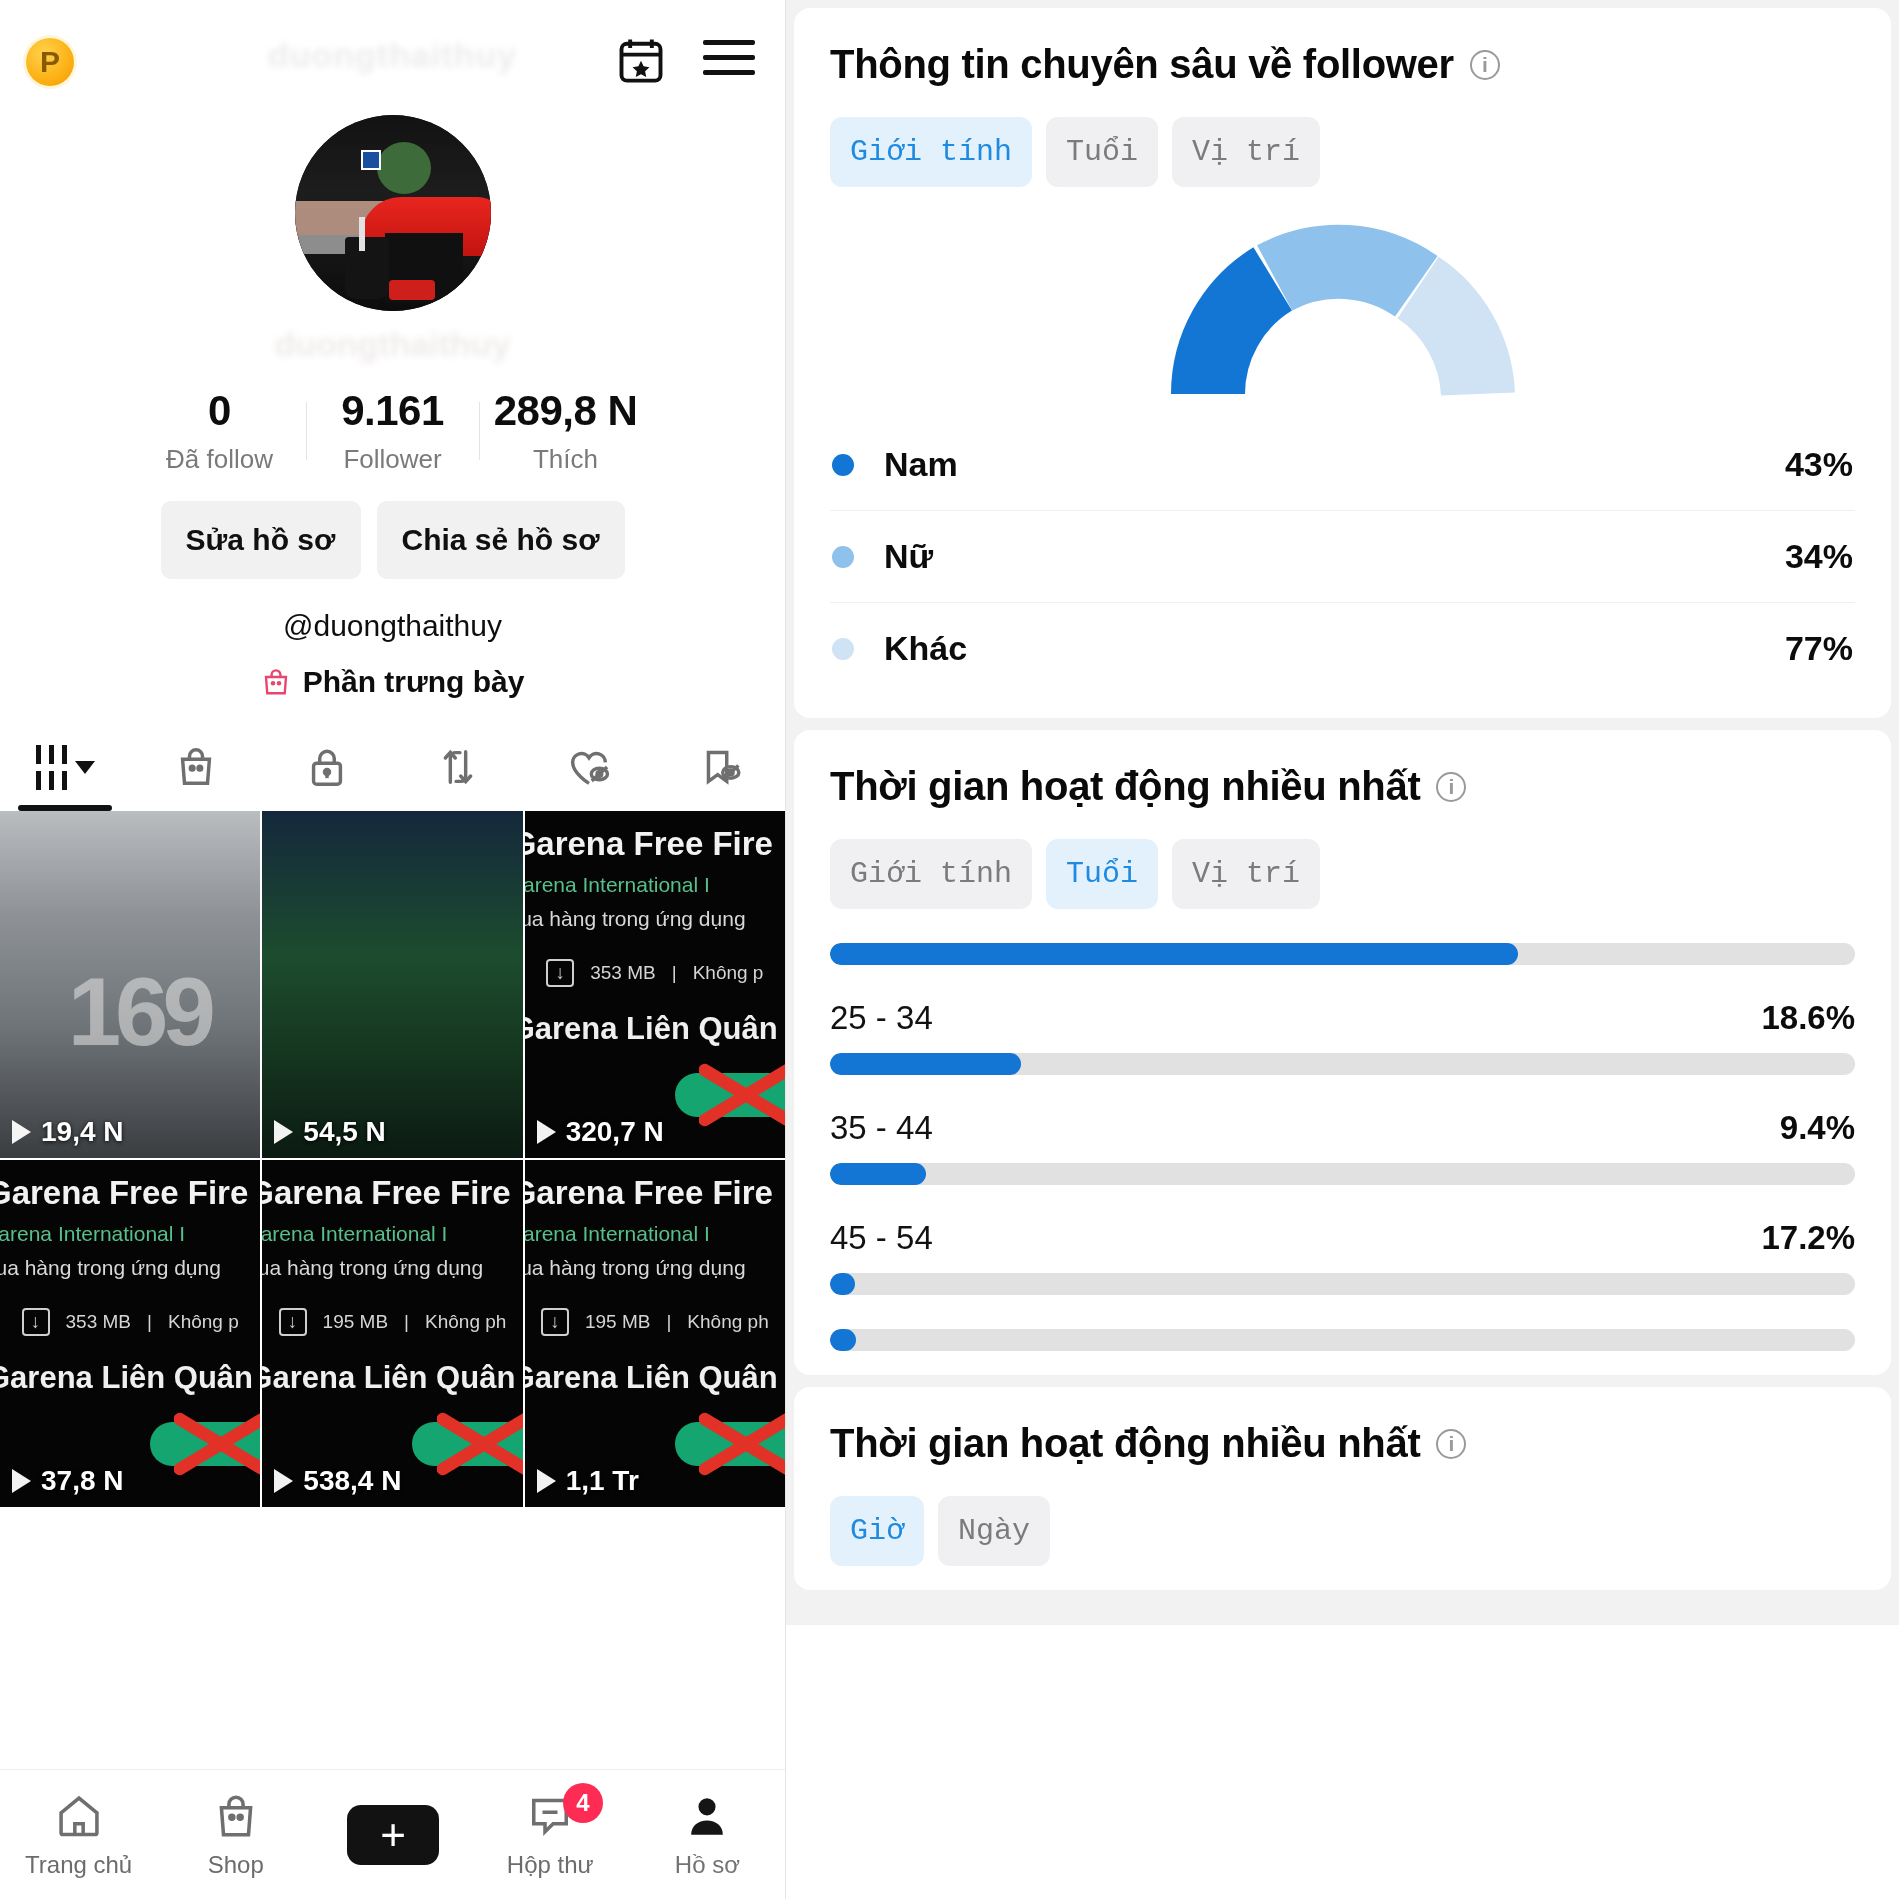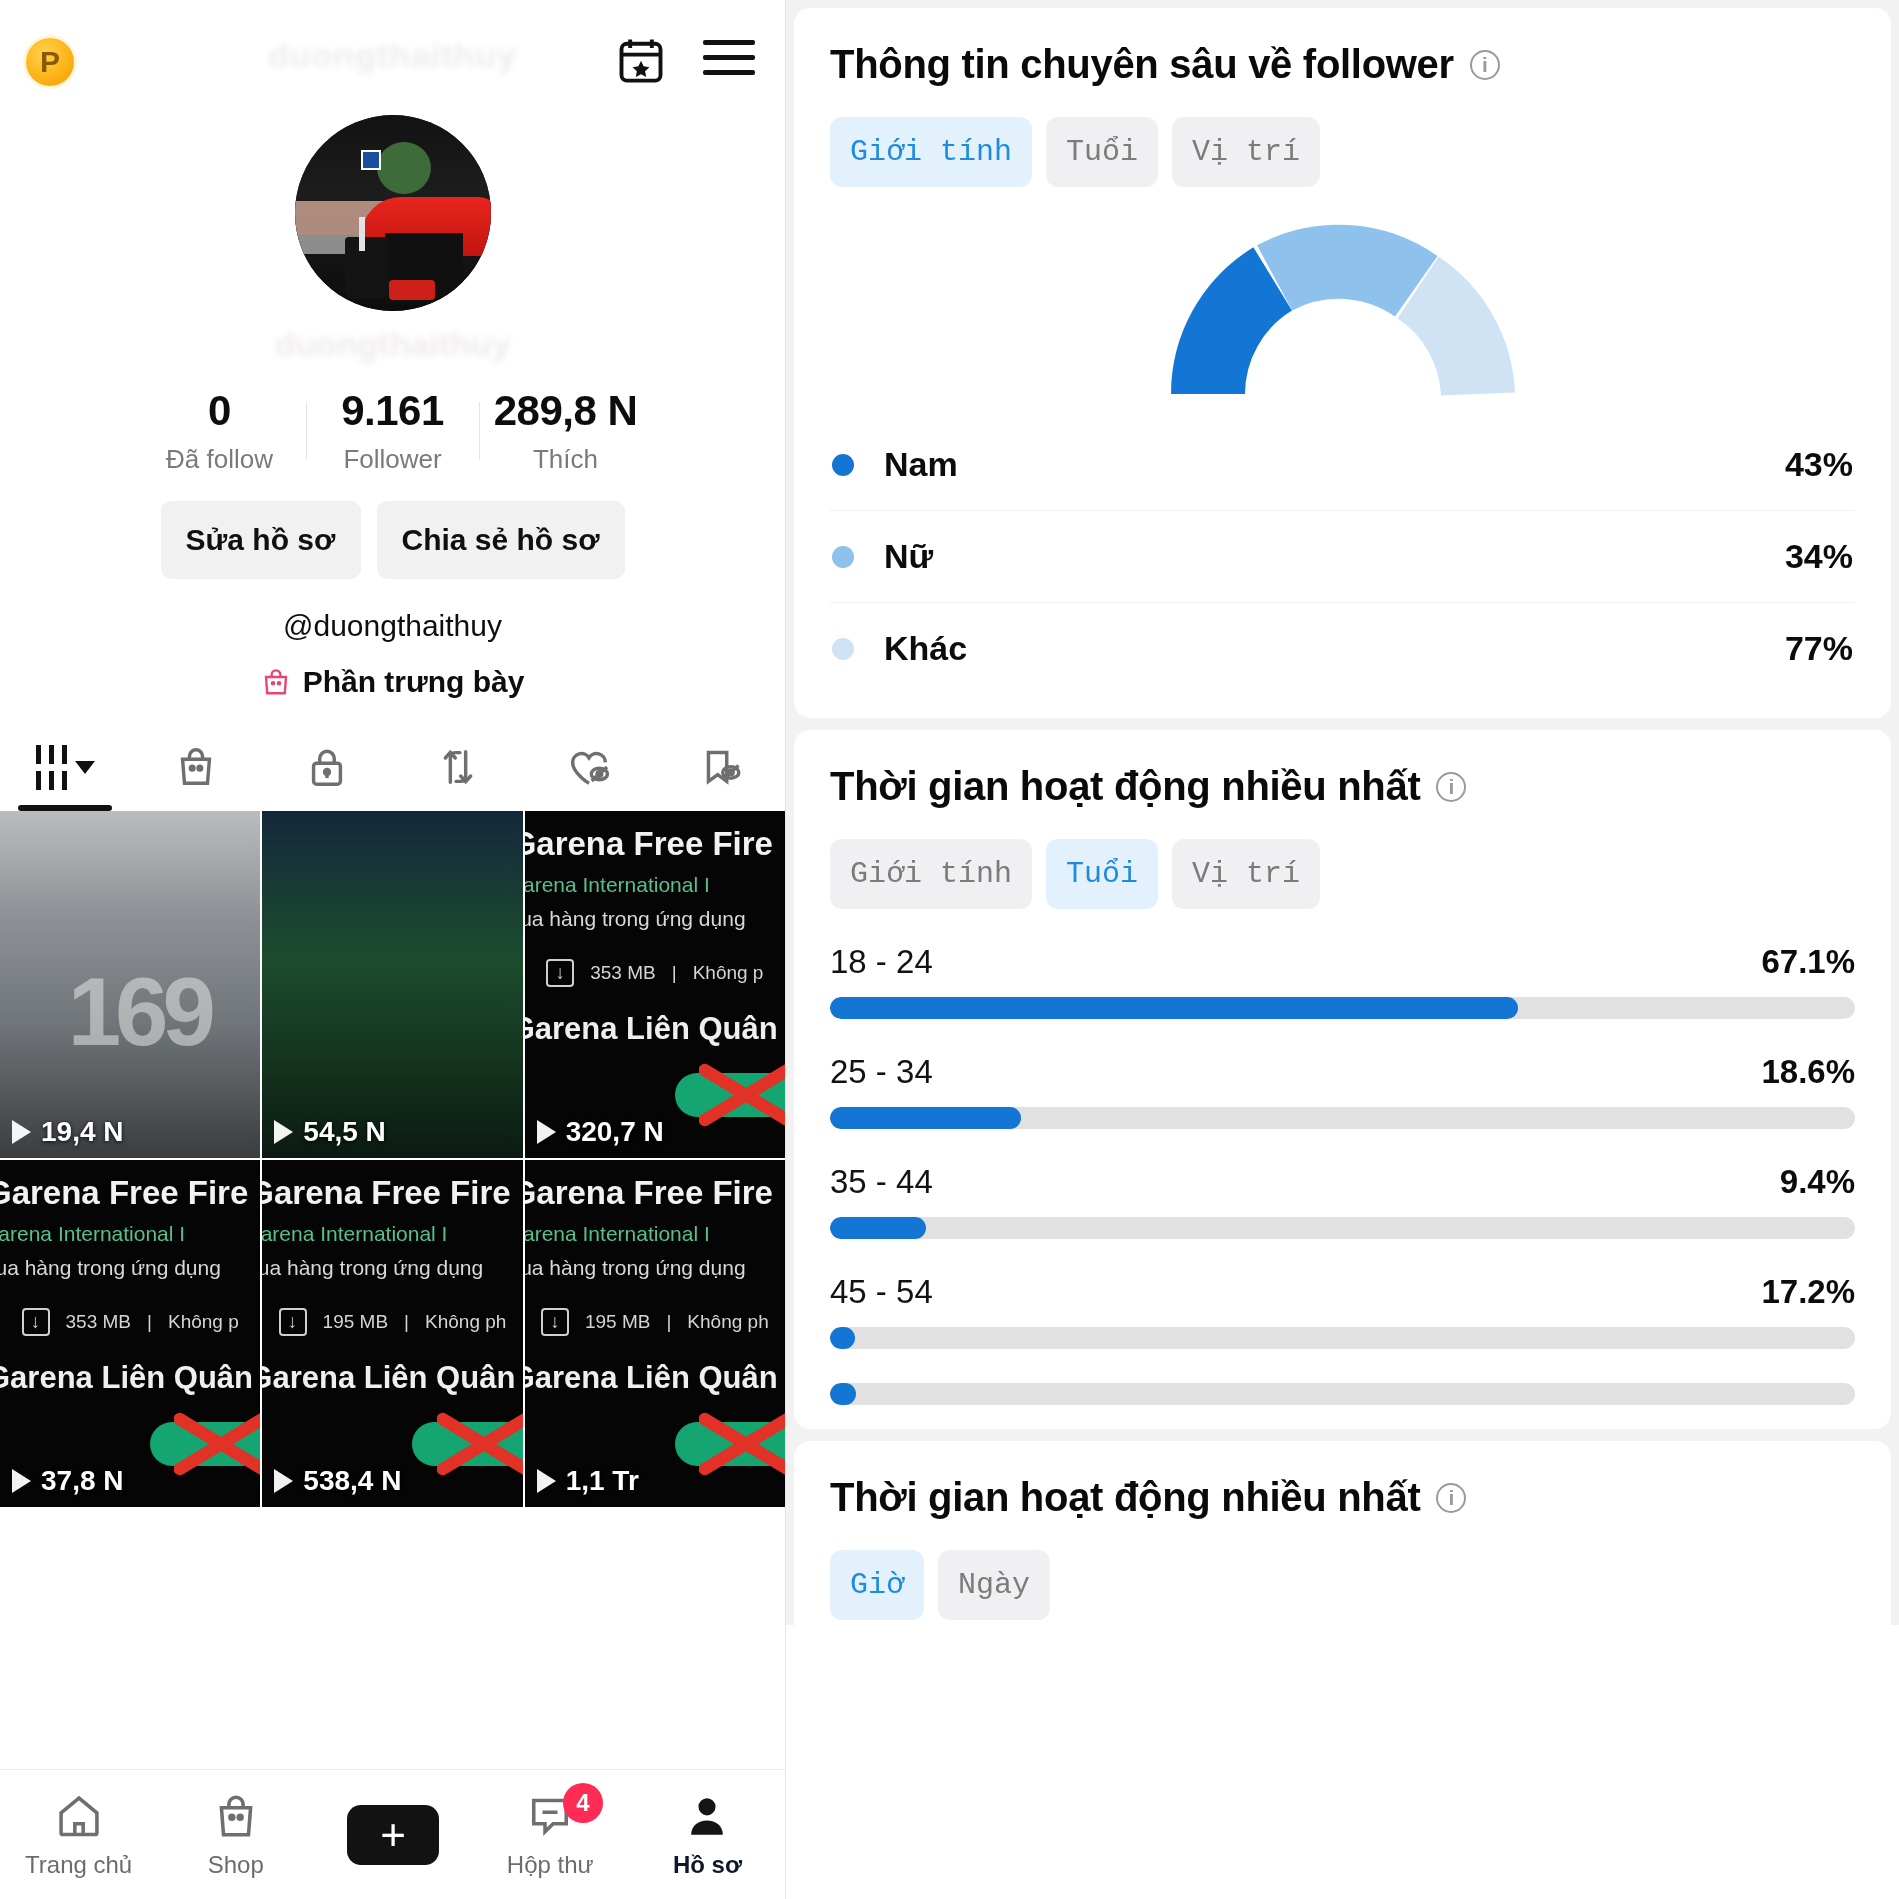--- a/index.html
+++ b/index.html
@@ -107,21 +107,21 @@
     background:linear-gradient(180deg,#14283c 0%, #1c4c2e 42%, #15361f 70%, #0b1a12 100%); }
   .shot-rain { position:absolute; inset:0;
     background:linear-gradient(180deg,#b9bdc0 0%, #8e9296 30%, #6f7478 62%, #3a3d40 100%); }
   .big-num { position:absolute; left:26%; top:42%; font-size:96px; font-weight:bold; color:#e5e5e5;
              opacity:.55; letter-spacing:-6px; }
 
   .bottomnav { position:absolute; left:0; bottom:0; width:786px; height:130px; background:#fff;
                border-top:1px solid #eee; display:flex; align-items:center; }
   .navitem { flex:1; display:flex; flex-direction:column; align-items:center; gap:10px; position:relative; }
   .navitem .nlbl { font-size:24px; color:#6c6c6c; }
-  .navitem.active .nlbl { color:#0f172a; font-weight:bold; }
+  .navitem.active .nlbl { color:#737373; font-weight:normal; }
   .plusbtn { width:92px; height:60px; border-radius:14px; background:#121212; position:relative; }
   .plusbtn:before { content:""; position:absolute; left:-9px; top:0; width:28px; height:60px;
       border-radius:14px 0 0 14px; background:#25f4ee; z-index:-1; }
   .plusbtn:after { content:""; position:absolute; right:-9px; top:0; width:28px; height:60px;
       border-radius:0 14px 14px 0; background:#fe2c55; z-index:-1; }
   .plusbtn .pl { position:absolute; inset:0; color:#fff; font-size:44px; display:flex;
       align-items:center; justify-content:center; line-height:1; }
   .badge { position:absolute; top:-8px; right:26px; min-width:40px; height:40px; border-radius:20px;
      background:#fe2c55; color:#fff; font-size:24px; font-weight:bold; display:flex;
      align-items:center; justify-content:center; padding:0 8px; }
@@ -479,24 +479,20 @@
         <div class="card-title">Thời gian hoạt động nhiều nhất</div>
         <div class="info-ic">i</div>
       </div>
       <div class="seg">
         <div class="segbtn">Giới tính</div>
         <div class="segbtn on">Tuổi</div>
         <div class="segbtn">Vị trí</div>
       </div>
 
       <div class="agerow">
-        <div class="agetop">
-          <span class="agelbl">18 - 24</span>
-          <span class="ageval">67.1%</span>
-        </div>
         <div class="track">
           <div class="fill" style="width:67.1%"></div>
         </div>
       </div>
       <div class="agerow">
         <div class="agetop">
           <span class="agelbl">25 - 34</span>
           <span class="ageval">18.6%</span>
         </div>
         <div class="track">

